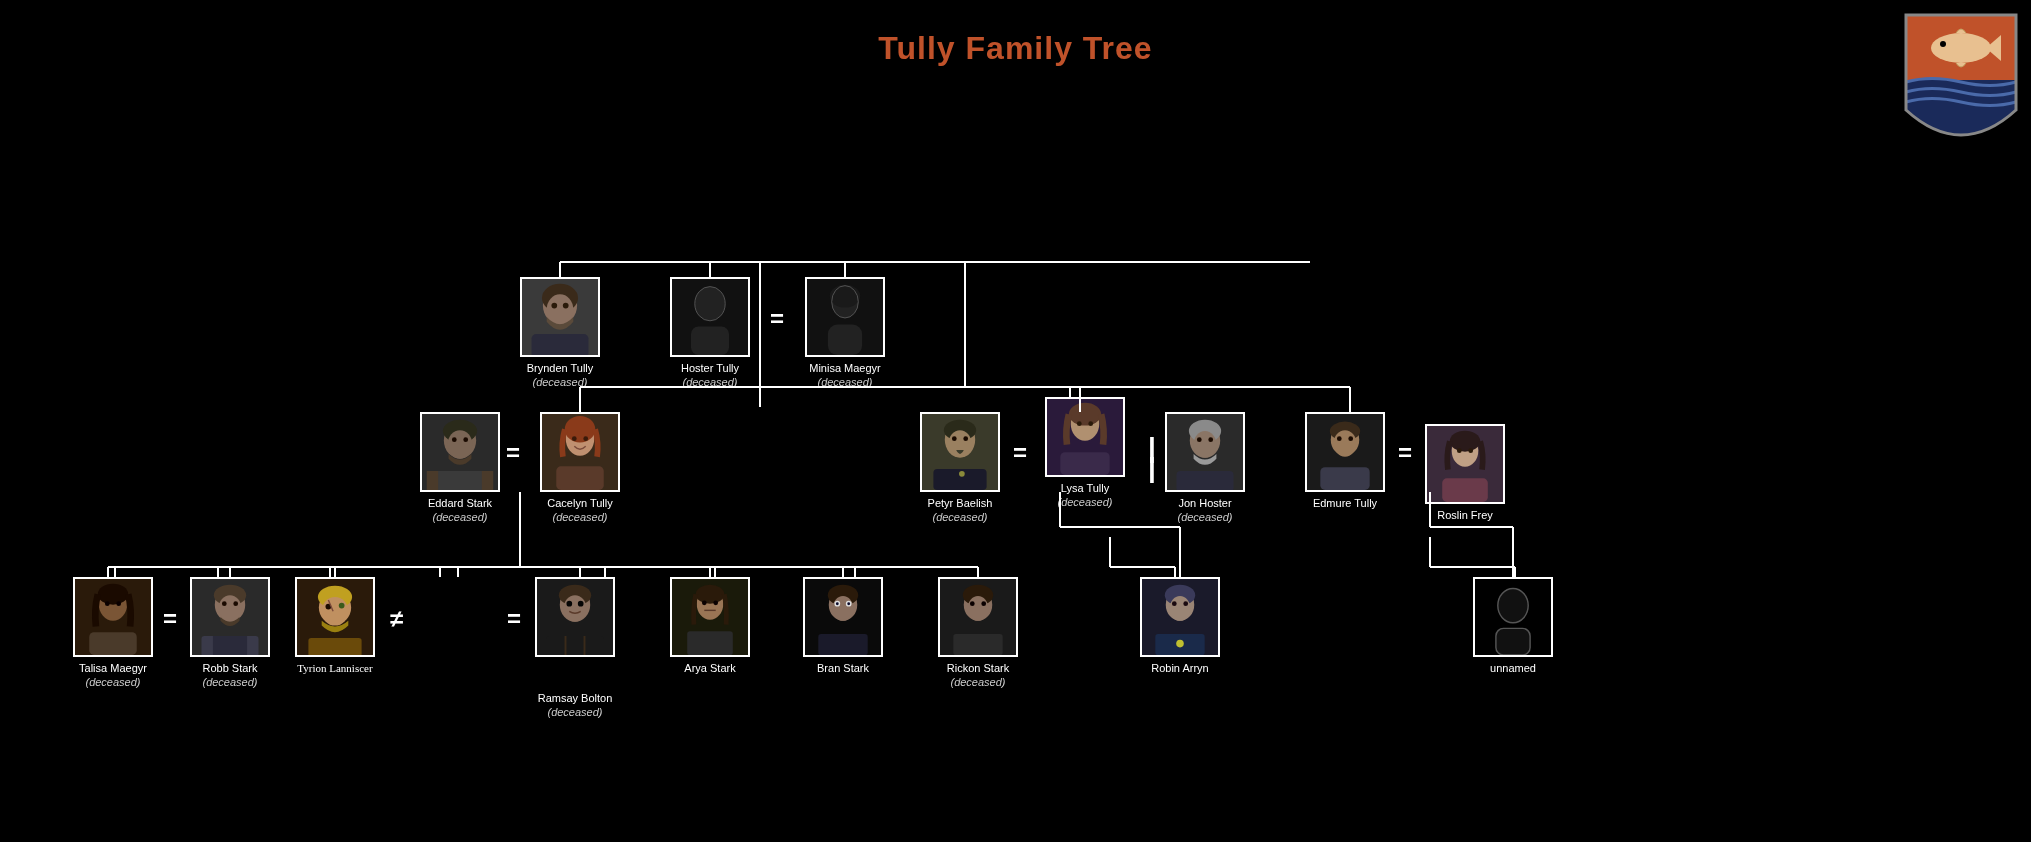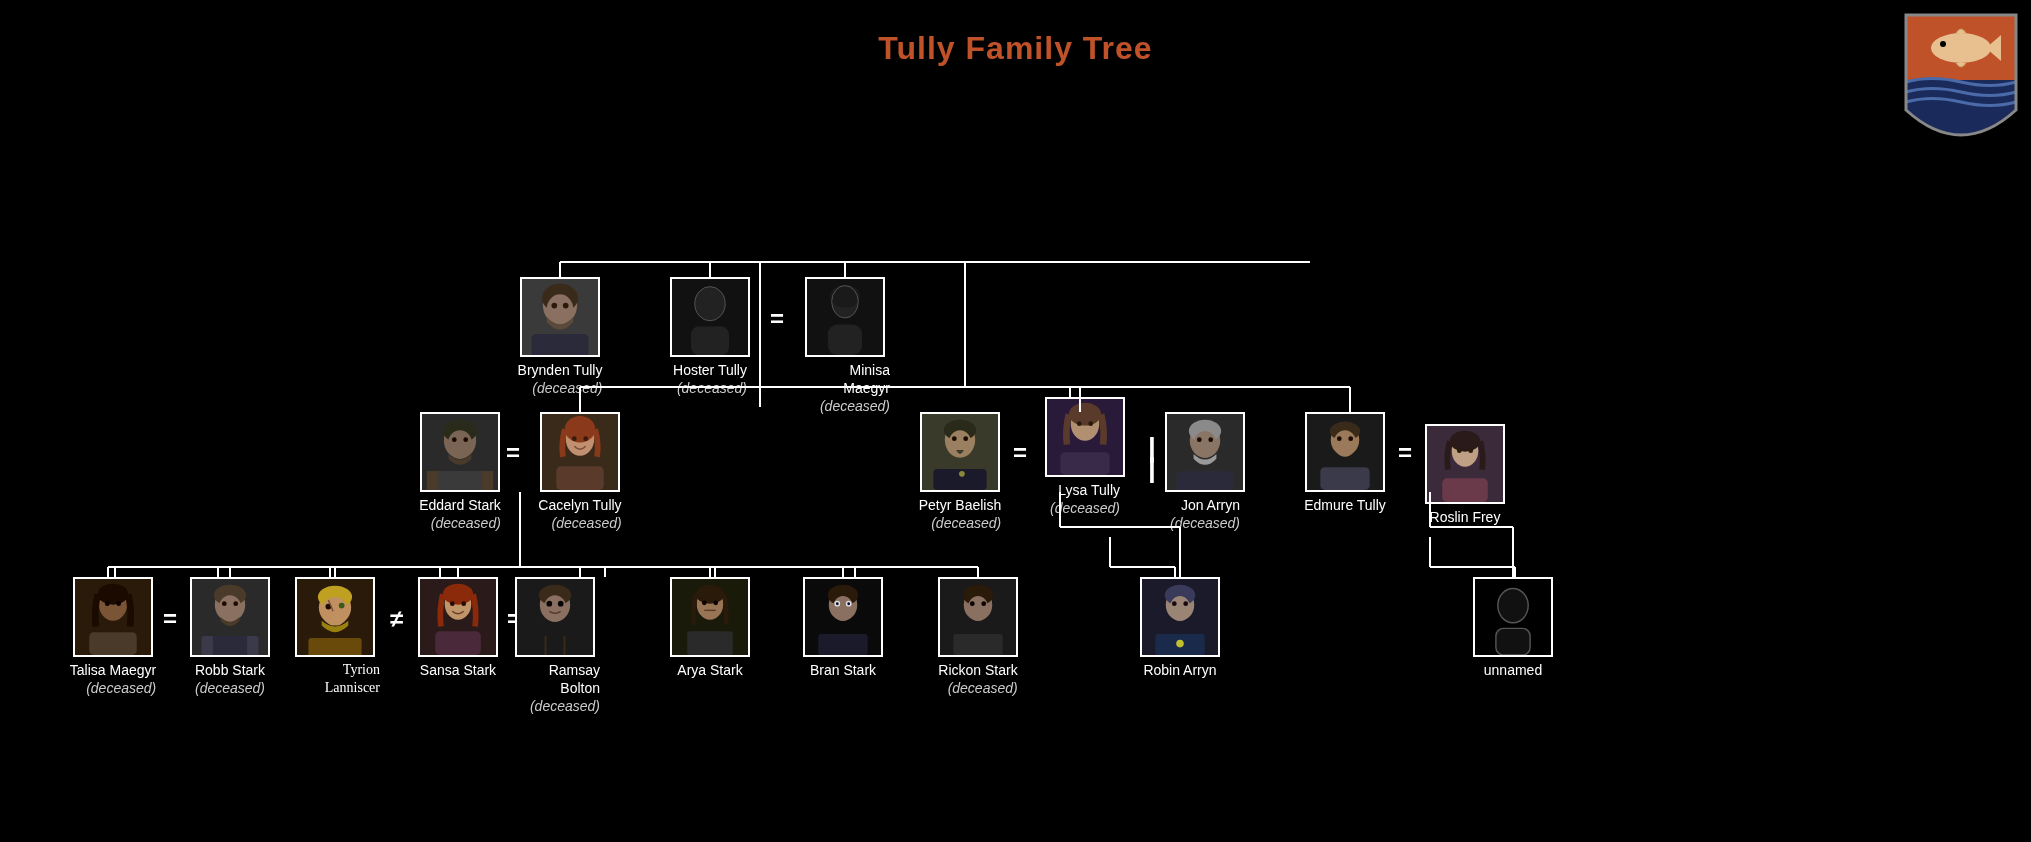--- a/index.html
+++ b/index.html
@@ -64,23 +64,23 @@
       background: #000;
       border: 2px solid #fff;
     }
 
     .person .portrait.silhouette-female {
       background: #000;
       border: 2px solid #fff;
     }
 
     .person .name {
-      font-size: 14px;
+      font-size: 11px;
       color: #fff;
-      text-align: right;
+      text-align: center;
       margin-top: 4px;
       line-height: 1.3;
     }
 
     .person .name .deceased {
       font-style: italic;
       color: #ccc;
     }
 
     
@@ -406,21 +406,21 @@
         <ellipse cx="40" cy="32" rx="12" ry="14" fill="#8a7565"></ellipse>
         <ellipse cx="34" cy="27" rx="2.5" ry="2.5" fill="#1a0a00"></ellipse>
         <ellipse cx="46" cy="27" rx="2.5" ry="2.5" fill="#1a0a00"></ellipse>
 
         <path d="M28,42 Q40,54 52,42 L52,47 Q40,60 28,47Z" fill="#9a9a9a"></path>
 
         <rect x="10" y="60" width="60" height="22" rx="4" fill="#2a2a3a"></rect>
       </svg>
     </div>
     <div class="name">
-      <span>Jon Arryn</span><br>
+      <span>Jon Hoster</span><br>
       <span class="deceased">(deceased)</span>
     </div>
   </div>
 
   <div class="person" style="left:1295px; top:335px; width:100px;">
     <div class="portrait portrait-edmure" style="width:80px; height:80px; background:#000; border:2px solid #fff;">
       <svg viewBox="0 0 80 80" width="80" height="80">
         <rect width="80" height="80" fill="#1a1a1a"></rect>
 
         <ellipse cx="40" cy="27" rx="15" ry="17" fill="#9a7a5a"></ellipse>
@@ -527,45 +527,26 @@
     </div>
     <div class="name">
       <span>Tyrion Lanniscer</span>
     </div>
   </div>
 
   <div class="rel-symbol" style="left:390px; top:528px; font-size:24px;">
     <span>≠</span>
   </div>
 
-  <div class="person" style="left:413px; top:500px;">
-    <div class="portrait portrait-sansa">
-      <svg viewBox="0 0 80 80" width="80" height="80">
-        <rect width="80" height="80" fill="#2a1a1a"></rect>
-        <ellipse cx="40" cy="26" rx="14" ry="17" fill="#c0956a"></ellipse>
-
-        <ellipse cx="40" cy="16" rx="16" ry="11" fill="#8a2a0a"></ellipse>
-        <path d="M24,16 Q20,32 22,50" stroke="#8a2a0a" stroke-width="6" fill="none"></path>
-        <path d="M56,16 Q60,32 58,50" stroke="#8a2a0a" stroke-width="6" fill="none"></path>
-        <ellipse cx="34" cy="26" rx="2.5" ry="2.5" fill="#2a0a00"></ellipse>
-        <ellipse cx="46" cy="26" rx="2.5" ry="2.5" fill="#2a0a00"></ellipse>
-        <path d="M34,34 Q40,39 46,34" stroke="#6a3a2a" stroke-width="1.5" fill="none"></path>
-        <rect x="16" y="55" width="48" height="25" rx="5" fill="#4a2a3a"></rect>
-      </svg>
-    </div>
-    <div class="name">
-      <span>Sansa Stark</span>
-    </div>
-  </div>
 
   <div class="rel-symbol" style="left:507px; top:528px; font-size:24px;">
     <span>=</span>
   </div>
 
-  <div class="person" style="left:510px; top:500px;">
+  <div class="person" style="left:530px; top:500px;gap:30px;">
     <div class="portrait portrait-ramsay">
       <svg viewBox="0 0 80 80" width="80" height="80">
         <rect width="80" height="80" fill="#1a1a1a"></rect>
         <ellipse cx="40" cy="27" rx="16" ry="18" fill="#8a7060"></ellipse>
         <ellipse cx="40" cy="17" rx="17" ry="11" fill="#3a2a1a"></ellipse>
         <ellipse cx="40" cy="31" rx="12" ry="14" fill="#8a7060"></ellipse>
         <ellipse cx="34" cy="26" rx="3" ry="3" fill="#050505"></ellipse>
         <ellipse cx="46" cy="26" rx="3" ry="3" fill="#050505"></ellipse>
 
         <path d="M34,34 Q40,38 46,34" stroke="#5a3a2a" stroke-width="1.5" fill="none"></path>

